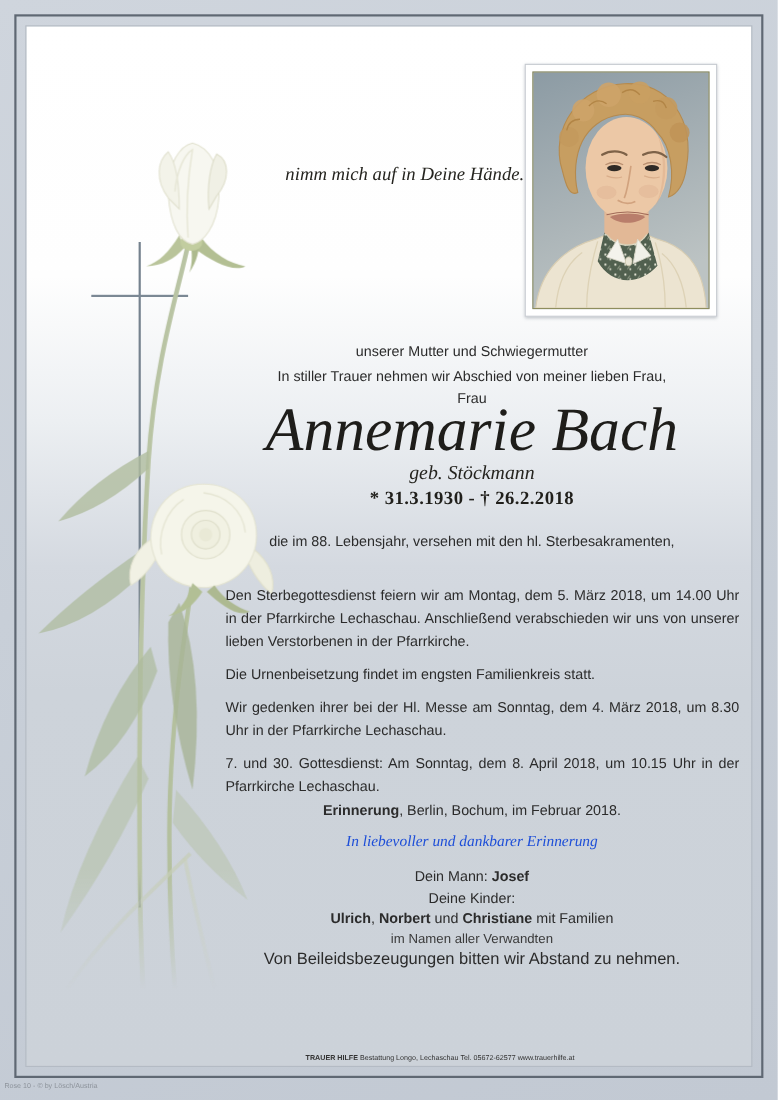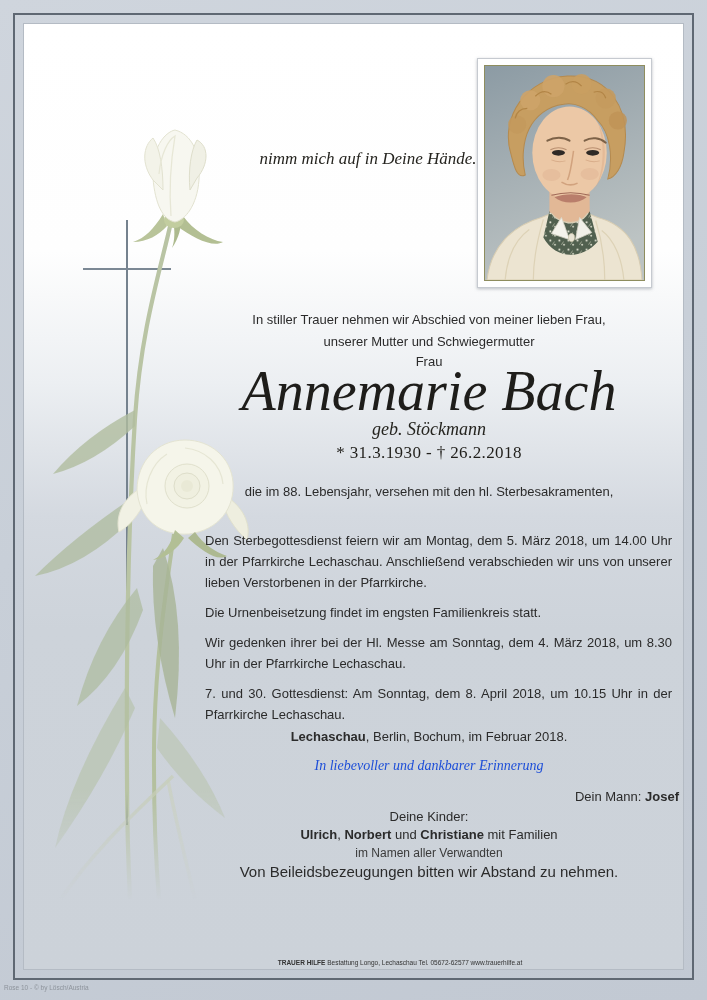--- a/index.html
+++ b/index.html
@@ -20,27 +20,27 @@
   .b{font-weight:bold;}
   .quote{left:233px;top:148px;width:270px;text-align:center;
     font-family:"Liberation Serif",serif;font-style:italic;font-size:17px;line-height:22px;color:#25241f;}
   .text-col{left:179px;width:500px;text-align:center;}
   .sans{font-size:13px;line-height:22px;color:#2b2b2b;}
   .intro{top:309px;}
   .salutation{top:351px;}
   .name{top:366px;font-family:"Liberation Serif",serif;font-style:italic;font-weight:normal;
     font-size:56px;line-height:50px;color:#1e1d1a;margin:0;}
   .maiden{top:419px;font-size:18px;color:#25241f;}
-  .dates{top:443px;font-size:17px;color:#201f1b;letter-spacing:.4px;}
+  .dates{top:443px;font-size:17px;color:#201f1b;letter-spacing:.4px;font-weight:bold;}
   .death{top:480px;line-height:23px;}
   .paras{left:205px;top:530px;width:467px;text-align:justify;}
   .paras p{margin:0 0 9px 0;font-size:13px;line-height:21px;color:#2b2b2b;}
   .city{top:726px;}
   .remembrance{top:758px;font-size:14px;color:#1d4ed8;}
-  .husband{top:786px;text-align:right;}
+  .husband{top:786px;}
   .children-label{top:806px;}
   .children{top:824px;}
   .relatives{top:846px;font-size:12px;color:#3a3a3a;}
   .condolence{top:861px;font-size:15px;}
   .footer{left:90px;width:620px;top:959px;text-align:center;font-size:6.5px;color:#333;}
   .print-credit{left:4px;top:984px;font-size:6.5px;color:#8d939b;}
   .cross-v{left:126px;top:220px;width:2px;height:605px;background:#75828e;}
   .cross-h{left:83px;top:268px;width:88px;height:2px;background:#7b8894;}
   .rose-wrap{left:25px;top:118px;width:230px;height:782px;}
   .photo{left:477px;top:58px;width:173px;height:228px;background:#fff;
@@ -166,39 +166,39 @@
 </div>
 
 <div class="frame-dark"></div>
 <div class="frame-thin"></div>
 
 <div class="abs quote">
   <div>nimm mich auf in Deine Hände.</div>
 </div>
 
 <div class="abs text-col sans intro">
+  <div>unserer Mutter und Schwiegermutter</div>
   <div>In stiller Trauer nehmen wir Abschied von meiner lieben Frau,</div>
-  <div>unserer Mutter und Schwiegermutter</div>
 </div>
 <div class="abs text-col sans salutation">Frau</div>
 <h1 class="abs text-col name">Annemarie Bach</h1>
 <div class="abs text-col serif-i maiden">geb. Stöckmann</div>
 <div class="abs text-col serif dates">* 31.3.1930 - † 26.2.2018</div>
 <div class="abs text-col sans death">
   <div>die im 88. Lebensjahr, versehen mit den hl. Sterbesakramenten,</div>
 </div>
 
 <div class="abs paras">
   <p>Den Sterbegottesdienst feiern wir am Montag, dem 5. März 2018, um 14.00 Uhr in der Pfarrkirche Lechaschau. Anschließend verabschieden wir uns von unserer lieben Verstorbenen in der Pfarrkirche.</p>
   <p>Die Urnenbeisetzung findet im engsten Familienkreis statt.</p>
   <p>Wir gedenken ihrer bei der Hl. Messe am Sonntag, dem 4. März 2018, um 8.30 Uhr in der Pfarrkirche Lechaschau.</p>
   <p>7. und 30. Gottesdienst: Am Sonntag, dem 8. April 2018, um 10.15 Uhr in der Pfarrkirche Lechaschau.</p>
 </div>
 
-<div class="abs text-col sans city"><span class="b">Lechaschau</span><span>, Berlin, Bochum, im Februar 2018.</span></div>
+<div class="abs text-col sans city"><span class="b">Erinnerung</span><span>, Berlin, Bochum, im Februar 2018.</span></div>
 
 <div class="abs text-col serif-i remembrance">In liebevoller und dankbarer Erinnerung</div>
 
 <div class="abs text-col sans husband"><span>Dein Mann: </span><span class="b">Josef</span></div>
 
 <div class="abs text-col sans children-label">Deine Kinder:</div>
 
 <div class="abs text-col sans children"><span class="b">Ulrich</span><span>, </span><span class="b">Norbert</span><span> und </span><span class="b">Christiane</span><span> mit Familien</span></div>
 
 <div class="abs text-col relatives">im Namen aller Verwandten</div>

